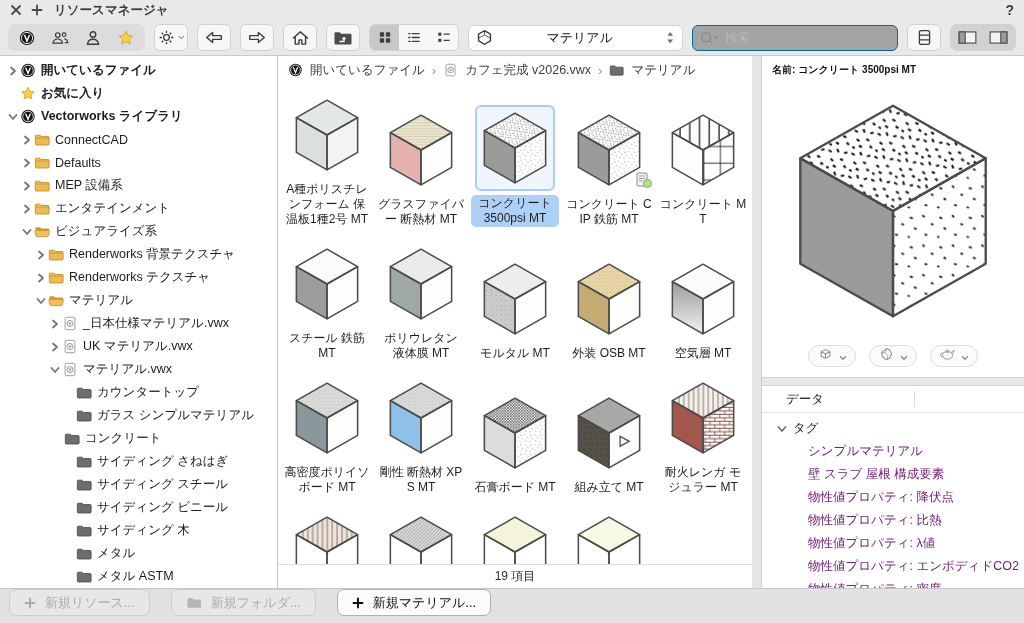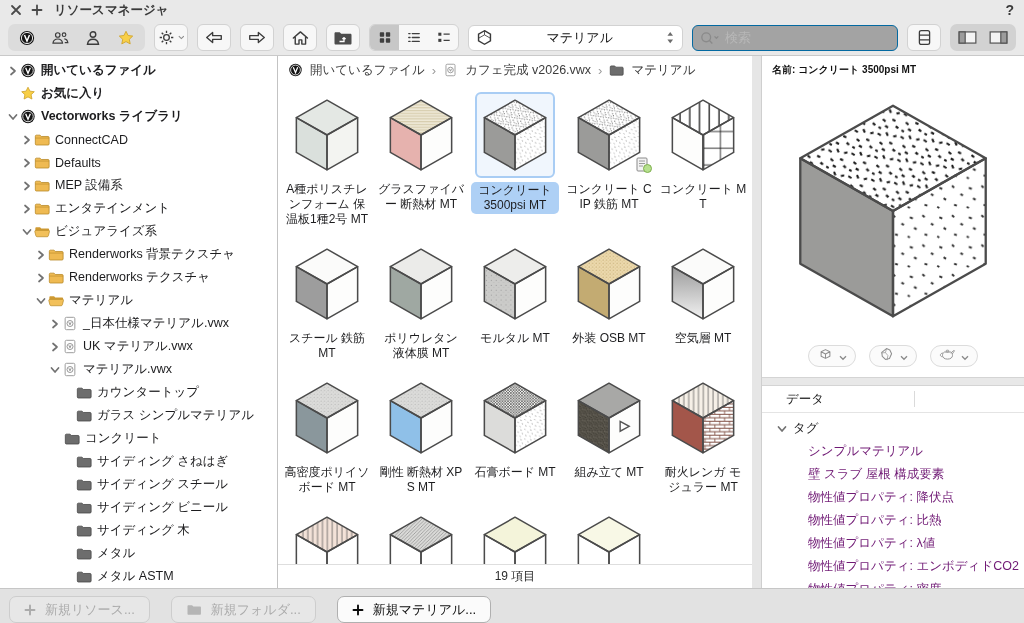--- a/index.html
+++ b/index.html
@@ -47,21 +47,21 @@
   .tchev svg.d { width:10px; height:8px; }
   .ticon { width:21px; display:flex; flex:0 0 21px; }
   .ticon svg { width:16px; height:15px; }
   .tlabel { color:#1c1c1e; } .tlabel.b { font-weight:bold; }
 
   .main { flex:1; background:#fff; display:flex; flex-direction:column; min-width:0; }
   .crumbs { height:28px; flex:0 0 28px; display:flex; align-items:center; padding:0 10px; gap:7px; font-size:12.5px; color:#3c3c3c; white-space:nowrap; overflow:hidden; }
   .crumbs .ci { display:inline-flex; } .crumbs .ci svg { width:15px; height:14px; }
   .crumbs .csep { color:#9a9a9a; font-size:13px; }
   .grid { flex:1; overflow:hidden; display:grid; grid-template-columns:repeat(5,1fr); row-gap:8px; align-content:start; padding:2px 2px 0; }
-  .cell { display:flex; flex-direction:column; align-items:center; padding-top:6px; }
+  .cell { display:flex; flex-direction:column; align-items:center; padding-top:6px;justify-content:flex-end; }
   .thumb { width:80px; height:86px; border:2px solid transparent; border-radius:6px; padding:2px; position:relative; }
   .thumb.sel { border-color:#a9cdf4; background:#f0f6fd; }
   .thumb svg.cube { width:72px; height:78px; display:block; }
   .badge { position:absolute; right:-5px; bottom:3px; width:16px; height:16px; }
   .badge svg { width:16px; height:16px; }
   .mlabel { margin-top:4px; font-size:12px; line-height:15px; text-align:center; max-width:88px; word-break:break-all; color:#1d1d1f; }
   .mlabel.sel { background:#aed0f5; border-radius:5px; padding:1px 5px; }
   .statusbar { height:24px; flex:0 0 24px; border-top:1px solid #dedede; display:flex; align-items:center; justify-content:center; font-size:12px; color:#2c2c2c; }
 
   .splitter { width:10px; flex:0 0 10px; background:#e6e6e6; border-right:1px solid #cfcfcf; }
@@ -76,21 +76,21 @@
   .pbtn .pc svg { width:8px; height:6px; }
   .datasep { height:9px; flex:0 0 9px; background:#e8e8e8; border-top:1px solid #d4d4d4; border-bottom:1px solid #d4d4d4; }
   .dhead { height:27px; flex:0 0 27px; display:flex; align-items:center; font-size:12.5px; color:#222; border-bottom:1px solid #e4e4e4; position:relative; padding-left:24px; }
   .dhead .vdiv { position:absolute; left:152px; top:5px; bottom:5px; width:1px; background:#dadada; }
   .dbody { flex:1; overflow:hidden; padding-top:4px; }
   .dgrow { height:23px; display:flex; align-items:center; padding-left:13px; gap:5px; font-size:12.5px; color:#1c1c1e; }
   .dgrow .tchev { width:13px; flex:0 0 13px; }
   .dtag { height:23px; display:flex; align-items:center; padding-left:46px; font-size:12.5px; color:#701a75; white-space:nowrap; }
 
   
-  .footer { height:35px; flex:0 0 35px; background:#e2e2e2; border-top:1px solid #c6c6c6; display:flex; align-items:flex-end; padding:0 9px; gap:21px; }
+  .footer { height:35px; flex:0 0 35px; background:#e2e2e2; border-top:1px solid #c6c6c6; display:flex; align-items:flex-start; padding:0 9px; gap:21px; }
   .fbtn { height:27px; border-radius:7px; border:1px solid #cdcdcd; display:flex; align-items:center; gap:9px; padding:0 14px; font-size:13px; background:#e7e7e7; color:#ababab; }
   .fbtn .fi { display:inline-flex; color:inherit; } .fbtn .fi svg { width:12px; height:12px; }
   .fbtn .fi svg.folder { width:16px; height:13px; }
   .fbtn.on { background:#fbfbfb; border-color:#b0b0b0; color:#0b0b0b; }
 </style>
 </head>
 <body>
 
 <svg width="0" height="0" style="position:absolute" aria-hidden="true">
 <defs>

